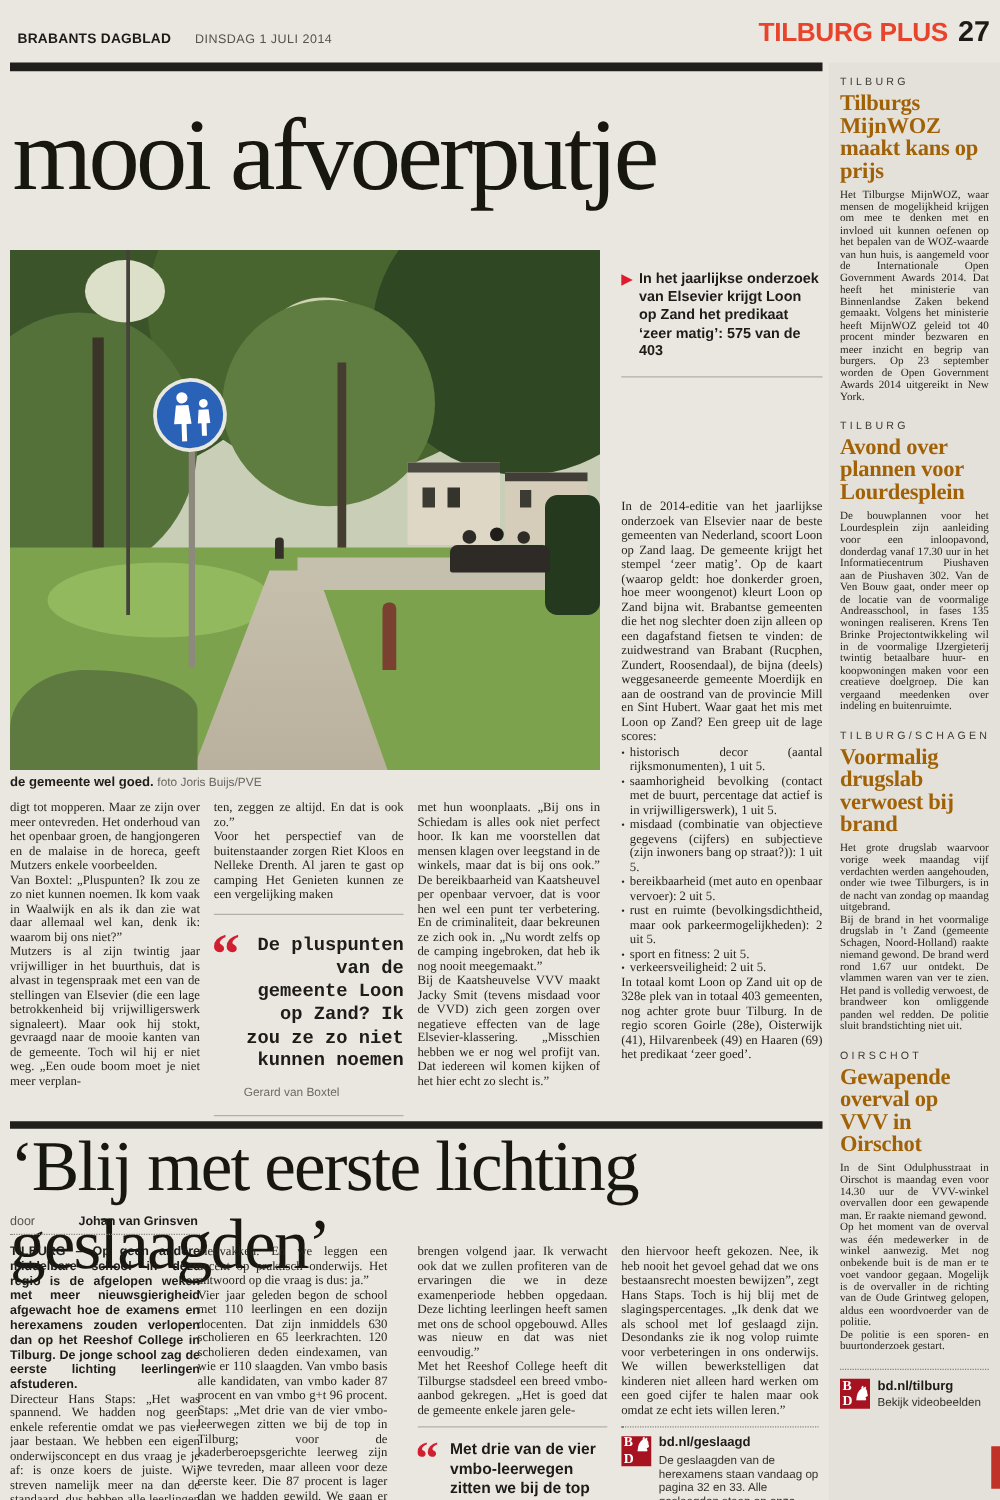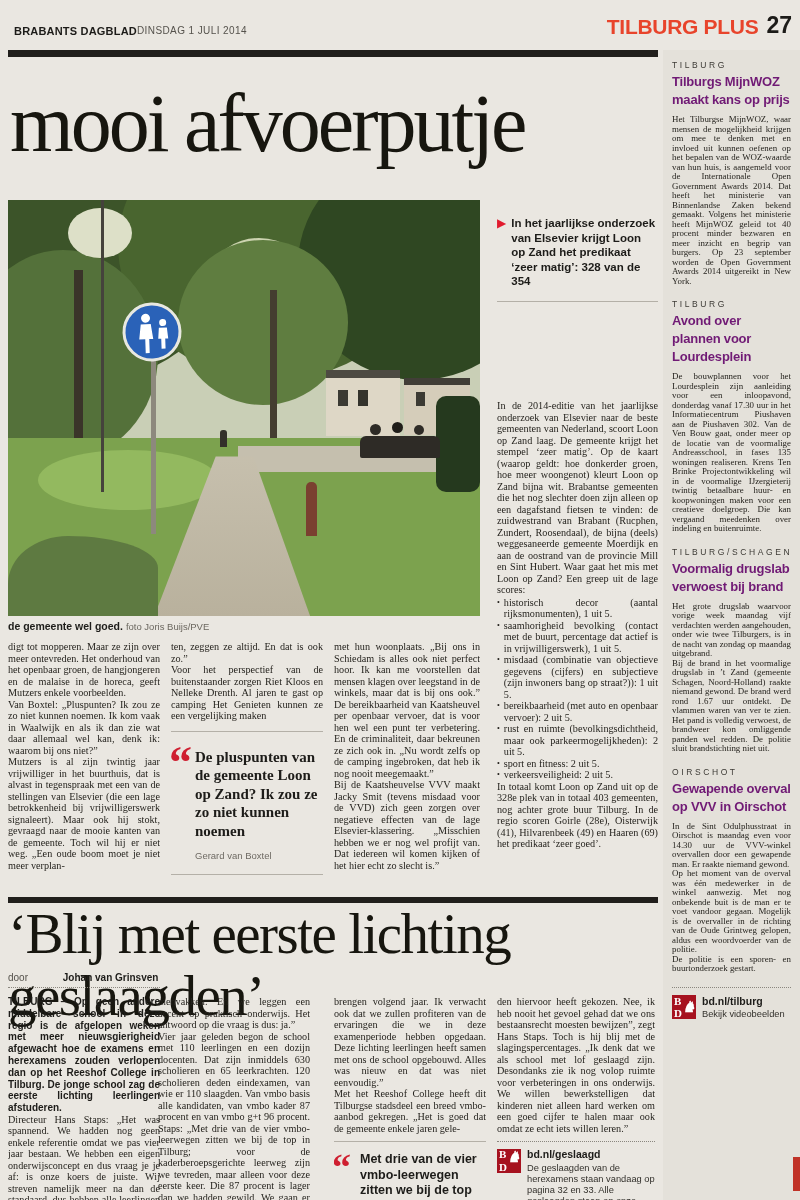--- a/index.html
+++ b/index.html
@@ -1,20 +1,20 @@
 <!DOCTYPE html>
 <html><head>
 <meta charset="utf-8">
 <style>
   html,body{margin:0;padding:0;background:#d8d5cf;}
   .page{position:relative;width:800px;height:1200px;margin:0 auto;background:#eae7e1;
         font-family:"Liberation Serif",serif;color:#26241f;overflow:hidden;}
 
   
-  .mast-left{position:absolute;left:14px;top:25px;display:flex;gap:0;align-items:flex-start;}
+  .mast-left{position:absolute;left:14px;top:25px;display:flex;gap:19px;align-items:flex-end;}
   .mast-paper{font-family:"Liberation Sans",sans-serif;font-weight:700;font-size:11px;color:#1c1b18;letter-spacing:.2px;}
   .mast-date{font-family:"Liberation Sans",sans-serif;font-size:10px;color:#55524c;letter-spacing:.4px;}
   .mast-right{position:absolute;right:8px;top:12px;display:flex;gap:8px;align-items:flex-end;}
   .mast-section{font-family:"Liberation Sans",sans-serif;font-weight:700;font-size:21px;color:#e8442b;letter-spacing:-.3px;}
   .mast-pagenum{font-family:"Liberation Sans",sans-serif;font-weight:700;font-size:23px;color:#1c1b18;}
 
   .bar{position:absolute;background:#211f1c;}
   .bar-top{left:8px;top:50px;width:650px;height:7px;}
   .bar-mid{left:8px;top:897px;width:650px;height:6px;}
 
@@ -66,22 +66,22 @@
   .btxt{font-family:"Liberation Serif",serif;font-size:10.2px;line-height:11.5px;text-align:justify;color:#26241f;}
   .btxt p{margin:0;}
   .colA{position:absolute;left:8px;top:641px;width:152px;height:254px;overflow:hidden;}
   .colB{position:absolute;left:171px;top:641px;width:152px;height:254px;overflow:hidden;}
   .colC{position:absolute;left:334px;top:641px;width:146px;height:254px;overflow:hidden;}
 
   .pq{margin-top:9px;border-top:1px solid #b4b0a7;border-bottom:1px solid #b4b0a7;
       padding:16px 0 12px 0;position:relative;}
   .q66{position:absolute;left:-2px;top:8px;font-family:"Liberation Serif",serif;font-weight:700;
        font-size:46px;line-height:1;color:#cf1f30;}
-  .pq-text{padding-left:24px;font-family:Liberation Serif, serif;font-weight:700;
-           font-size:15px;line-height:18.5px;color:#1d1c19;text-align:left;}
+  .pq-text{padding-left:24px;font-family:Liberation Mono, monospace;font-weight:700;
+           font-size:15px;line-height:18.5px;color:#1d1c19;text-align:right;}
   .pq-attr{padding-left:24px;margin-top:10px;font-family:"Liberation Sans",sans-serif;
            font-size:9.5px;color:#6e6a63;text-align:left;}
 
   
   .callout{position:absolute;left:497px;top:216px;width:161px;display:flex;gap:5px;}
   .callout-arrow{color:#e11b2e;font-size:12px;line-height:14px;flex:none;}
   .callout-text{font-family:"Liberation Sans",sans-serif;font-weight:700;font-size:11.5px;line-height:14.5px;color:#1d1c19;}
   .rule{position:absolute;background:#b4b0a7;height:1px;}
   .rule-callout{left:497px;top:301px;width:161px;}
   .getto-head{position:absolute;left:497px;top:313px;width:161px;margin:0;
@@ -115,22 +115,22 @@
   .bd-d{left:2px;bottom:0px;font-size:11px;}
   .bd-lion{right:0px;top:3px;font-size:15px;transform:scaleX(-1);}
   .promo-txt{font-family:"Liberation Sans",sans-serif;text-align:left;}
   .promo-url{font-weight:700;font-size:10.5px;color:#1d1c19;}
   .promo-body{font-size:9.3px;line-height:11px;color:#33312c;margin-top:2px;}
 
   
   .sidebar{position:absolute;left:663px;top:50px;width:137px;height:1150px;background:#e4e1da;
       padding:10px 9px 0 9px;box-sizing:border-box;}
   .kicker{font-family:"Liberation Sans",sans-serif;font-size:8.5px;letter-spacing:2.6px;color:#3c3a35;}
-  .sb-head{margin:3px 0 6px 0;font-family:Liberation Sans, sans-serif;font-weight:700;
-      font-size:13px;line-height:18px;color:#701a75;letter-spacing:-.2px;}
+  .sb-head{margin:3px 0 6px 0;font-family:Liberation Serif, serif;font-weight:700;
+      font-size:18px;line-height:18px;color:#a16207;letter-spacing:-.2px;}
   .sb-body{font-family:"Liberation Serif",serif;font-size:8.9px;line-height:9.5px;text-align:justify;color:#26241f;}
   .sb-body p{margin:0;}
   .sb-item{margin-bottom:13px;}
   .sb-promo{margin-top:4px;border-top:1px dotted #8a867e;padding-top:7px;display:flex;gap:6px;}
 
   .edge-mark{position:absolute;right:0;top:1157px;width:7px;height:34px;background:#c03227;}
 </style>
 </head>
 <body>
 
@@ -205,21 +205,21 @@
       <div class="pq-attr">Gerard van Boxtel</div>
     </div>
   </div>
   <div class="colC btxt">
     <p>met hun woonplaats. „Bij ons in Schiedam is alles ook niet perfect hoor. Ik kan me voorstellen dat mensen klagen over leegstand in de winkels, maar dat is bij ons ook.” De bereikbaarheid van Kaatsheuvel per openbaar vervoer, dat is voor hen wel een punt ter verbetering. En de criminaliteit, daar bekreunen ze zich ook in. „Nu wordt zelfs op de camping ingebroken, dat heb ik nog nooit meegemaakt.”</p>
     <p>Bij de Kaatsheuvelse VVV maakt Jacky Smit (tevens misdaad voor de VVD) zich geen zorgen over negatieve effecten van de lage Elsevier-klassering. „Misschien hebben we er nog wel profijt van. Dat iedereen wil komen kijken of het hier echt zo slecht is.”</p>
   </div>
 
   <div class="callout">
     <span class="callout-arrow">▶</span>
-    <span class="callout-text">In het jaarlijkse onderzoek van Elsevier krijgt Loon op Zand het predikaat ‘zeer matig’: 328 van de 354</span>
+    <span class="callout-text">In het jaarlijkse onderzoek van Elsevier krijgt Loon op Zand het predikaat ‘zeer matig’: 575 van de 403</span>
   </div>
   <div class="rule rule-callout"></div>
   <div class="getto-body btxt">
     <p>In de 2014-editie van het jaarlijkse onderzoek van Elsevier naar de beste gemeenten van Nederland, scoort Loon op Zand laag. De gemeente krijgt het stempel ‘zeer matig’. Op de kaart (waarop geldt: hoe donkerder groen, hoe meer woongenot) kleurt Loon op Zand bijna wit. Brabantse gemeenten die het nog slechter doen zijn alleen op een dagafstand fietsen te vinden: de zuidwestrand van Brabant (Rucphen, Zundert, Roosendaal), de bijna (deels) weggesaneerde gemeente Moerdijk en aan de oostrand van de provincie Mill en Sint Hubert. Waar gaat het mis met Loon op Zand? Een greep uit de lage scores:</p>
     <div class="bullet">
         <span class="dot">•</span>
         <span>historisch decor (aantal rijksmonumenten), 1 uit 5.</span>
       </div>
     <div class="bullet">
         <span class="dot">•</span>

